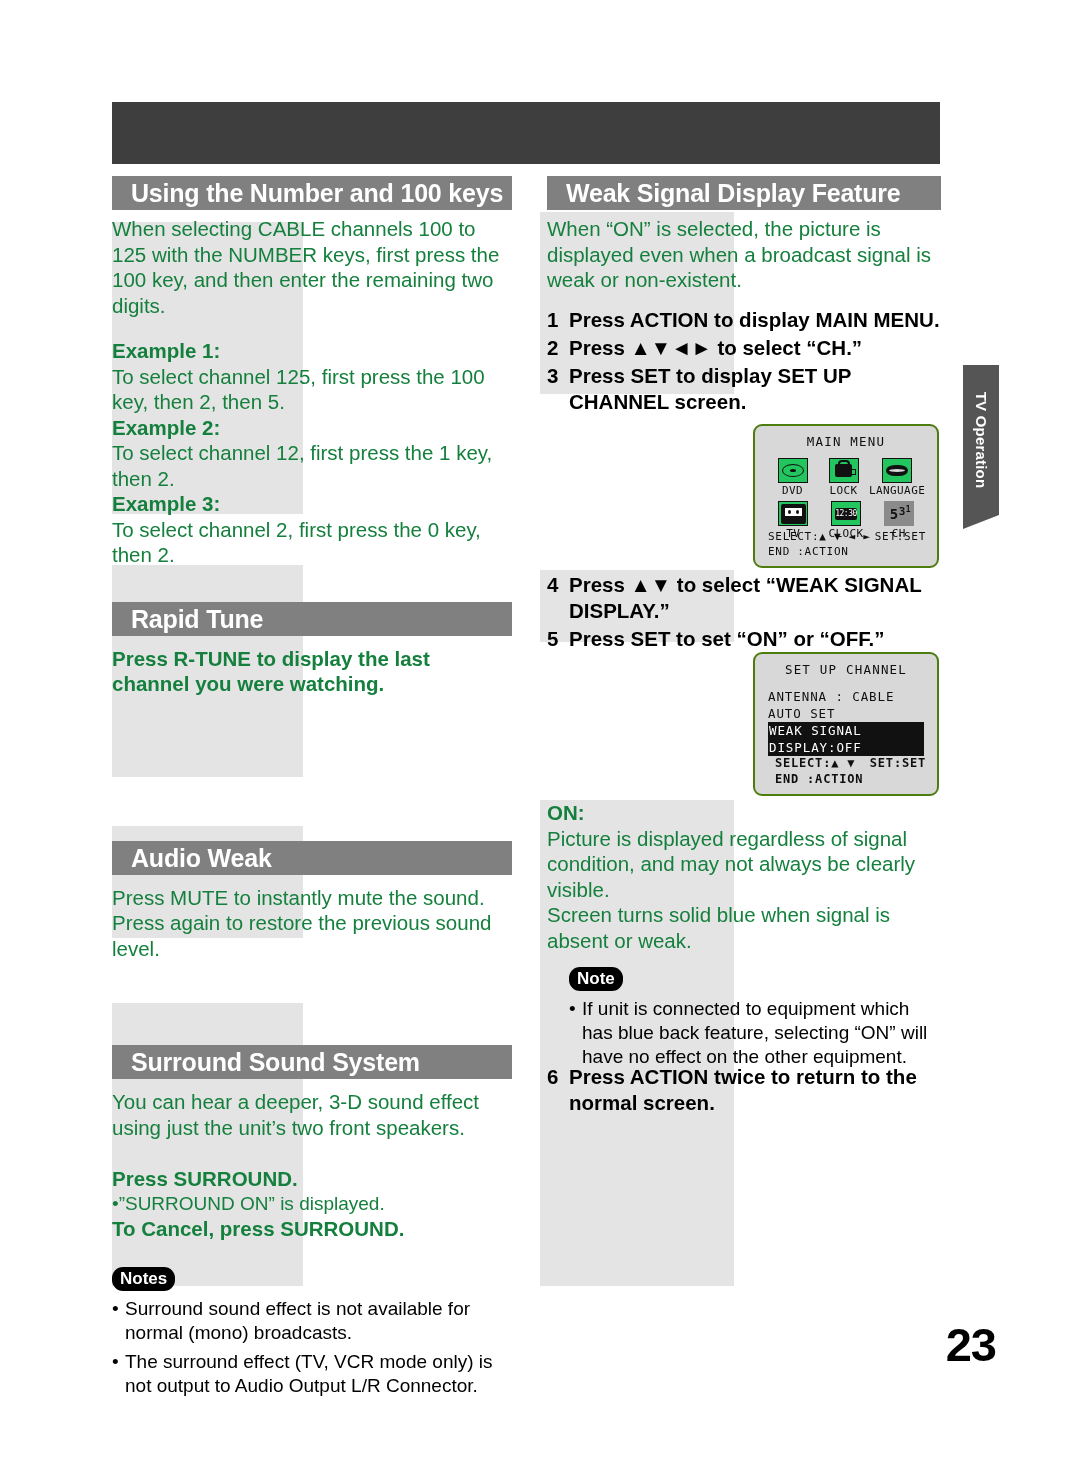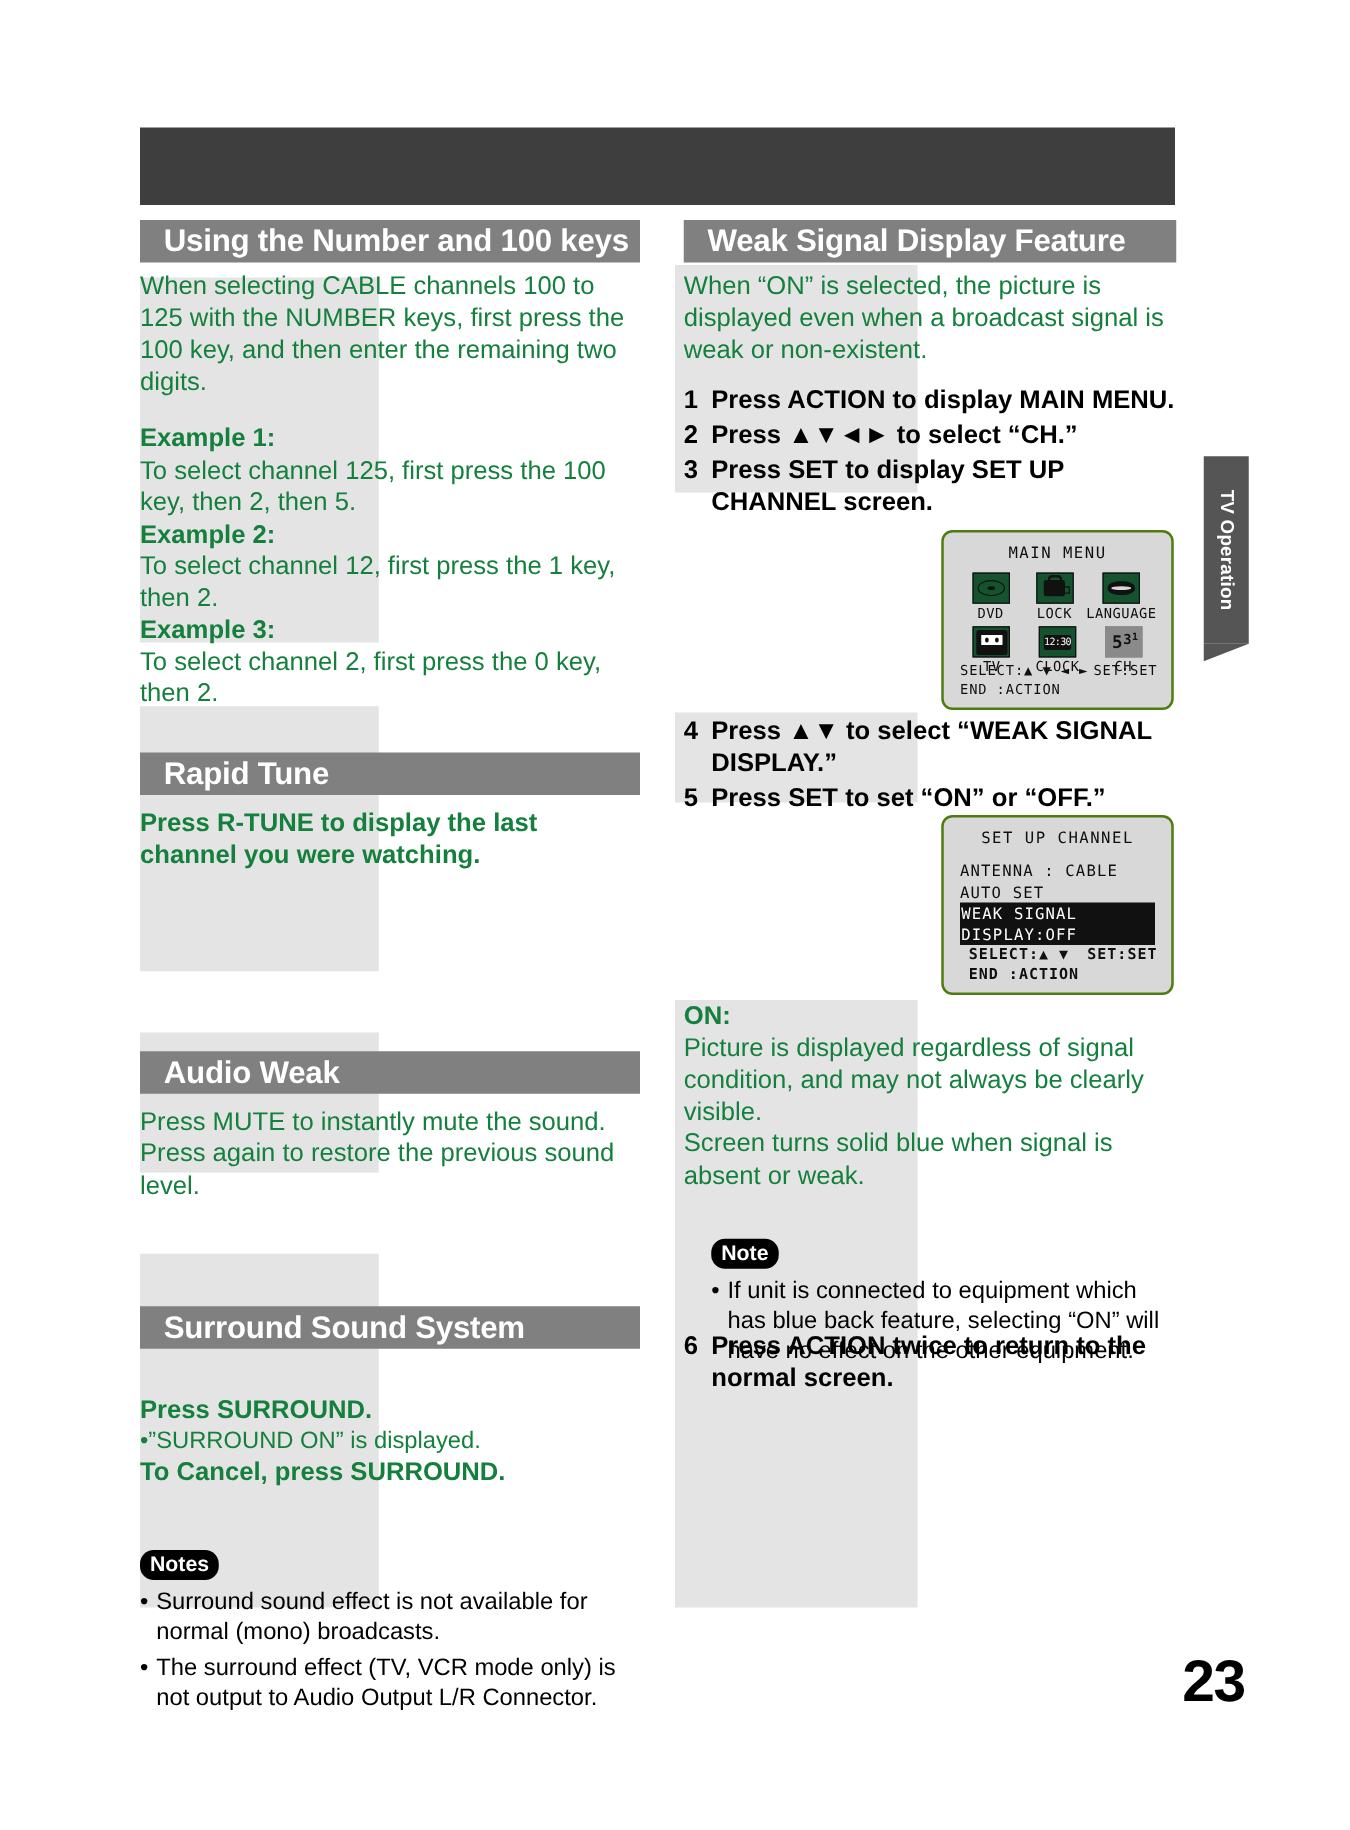--- a/index.html
+++ b/index.html
@@ -66,41 +66,41 @@
   .step .t{flex:1;}
 
   
   .bul{display:flex;font-size:19px;line-height:24px;}
   .bul .d{width:13px;flex:0 0 13px;}
   .bul .t{flex:1;}
 
   
   .badge{
     display:inline-block;background:#000;color:#fff;border-radius:11px;
-    font-weight:bold;font-size:17px;line-height:22px;padding:1px 8px;margin-top:24px;
+    font-weight:bold;font-size:17px;line-height:22px;padding:1px 8px;
   }
 
   
   .osd{
     position:absolute;background:#d8d8d8;border:2px solid #4d7c0f;
     border-radius:9px;box-sizing:border-box;
     font-family:"DejaVu Sans Mono", monospace;
     color:#0f0f0f;
   }
   .osd .title{
     position:absolute;left:0;right:0;top:8px;text-align:center;
     font-size:12.5px;letter-spacing:1.2px;
   }
 
   
   .mm-grid{position:absolute;left:12px;right:12px;top:32px;}
   .mm-row{display:flex;justify-content:space-around;margin-bottom:4px;}
   .mm-cell{width:56px;text-align:center;}
   .mm-ico{
-    width:30px;height:25px;margin:0 auto;background:#14532d;
+    width:30px;height:25px;margin:0 auto;background:#22c55e;
     border:1.5px solid #111;box-sizing:border-box;position:relative;
     display:flex;align-items:center;justify-content:center;overflow:hidden;
   }
   .mm-ico.sel{background:#8a8a8a;border-color:#8a8a8a;}
   .mm-lab{font-size:11px;letter-spacing:.4px;margin-top:1px;}
   .mm-foot{
     position:absolute;left:13px;right:11px;bottom:7px;
     font-size:11px;letter-spacing:.7px;line-height:15px;
   }
   .mm-foot .ln{display:flex;justify-content:space-between;}
@@ -194,20 +194,21 @@
 
     <div style="margin-top:144px;">
       <div class="hbar">Audio Weak</div>
       <div class="gap10"></div>
       <p class="txt">Press MUTE to instantly mute the sound. Press again to restore the previous sound level.</p>
     </div>
 
     <div style="margin-top:84px;">
       <div class="hbar">Surround Sound System</div>
       <div class="gap10"></div>
+      <p class="txt">You can hear a deeper, 3-D sound effect using just the unit’s two front speakers.</p>
       <div class="gap26"></div>
       <p class="txt b">Press SURROUND.</p>
       <p class="txt sm">•”SURROUND ON” is displayed.</p>
       <p class="txt b">To Cancel, press SURROUND.</p>
       <div class="gap26"></div>
       <span class="badge">Notes</span>
       <div class="gap6"></div>
       <div class="bul">
         <span class="d">•</span>
         <span class="t">Surround sound effect is not available for normal (mono) broadcasts.</span>

